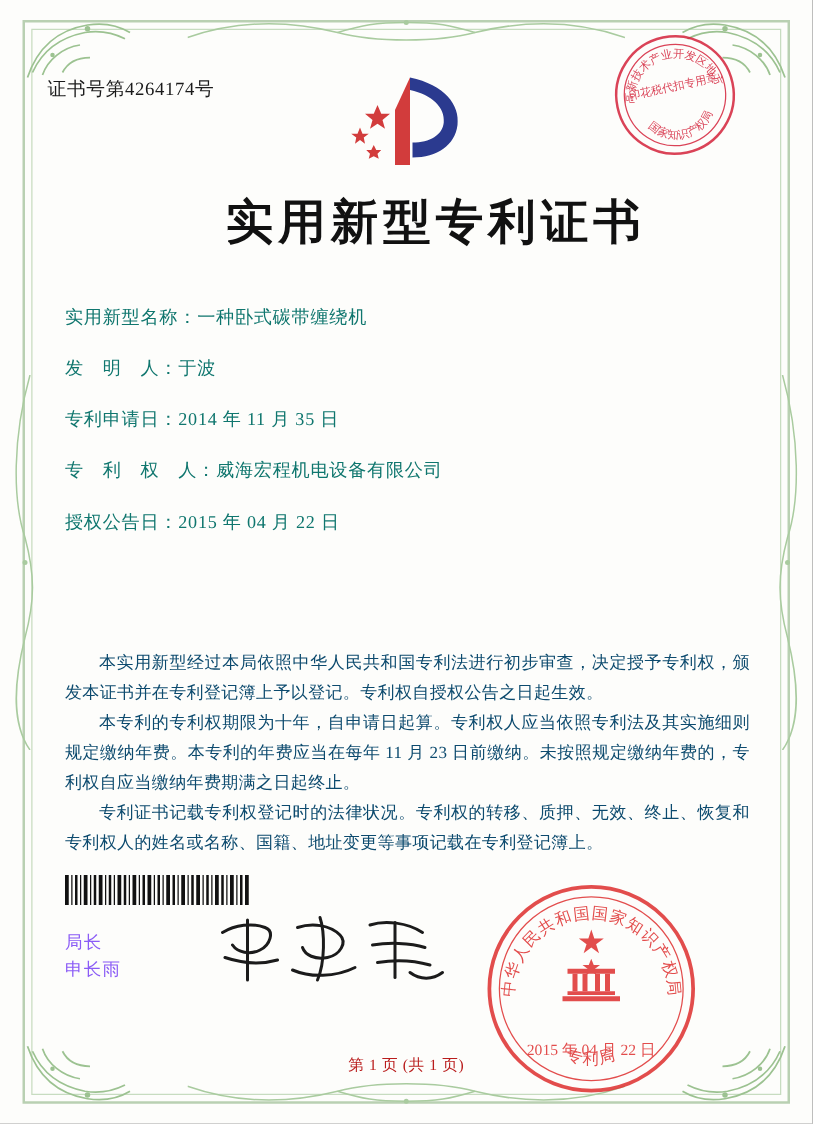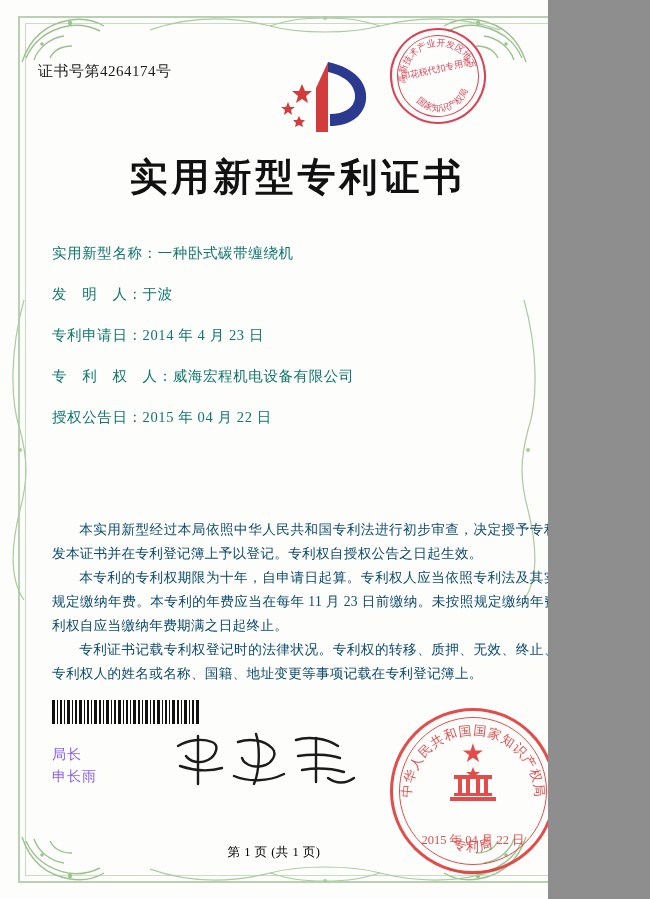--- a/index.html
+++ b/index.html
@@ -5,21 +5,21 @@
   html, body {
     margin: 0;
     padding: 0;
     background: #8e8e8e;
   }
   body {
     font-family: "Liberation Serif", "DejaVu Serif", serif;
   }
   .page {
     position: relative;
-    width: 548px;
+    width: 650px;
     height: 899px;
     background: #fdfdfb;
     overflow: hidden;
   }
 
   
   .border-outer {
     position: absolute;
     left: 18px; top: 16px;
     width: 614px; height: 867px;
@@ -247,21 +247,21 @@
     color: #e03a3a;
   }
 
   
   .footer {
     position: absolute;
     left: 0; right: 0;
     bottom: 38px;
     text-align: center;
     font-size: 12.5px;
-    color: #000000;
+    color: #b91c1c;
     letter-spacing: 0.5px;
   }
 </style>
 </head>
 <body>
 
 <div class="page">
 
   <div class="border-outer"></div>
   <div class="border-inner"></div>
@@ -362,21 +362,21 @@
   <div class="doc-title">实用新型专利证书</div>
 
   <div class="fields">
     <div class="field-row">
       <span class="label">实用新型名称：</span><span class="value">一种卧式碳带缠绕机</span>
     </div>
     <div class="field-row">
       <span class="label">发　明　人：</span><span class="value">于波</span>
     </div>
     <div class="field-row">
-      <span class="label">专利申请日：</span><span class="value">2014 年 4 月 23 日</span>
+      <span class="label">专利申请日：</span><span class="value">2014 年 11 月 35 日</span>
     </div>
     <div class="field-row">
       <span class="label">专　利　权　人：</span><span class="value">威海宏程机电设备有限公司</span>
     </div>
     <div class="field-row">
       <span class="label">授权公告日：</span><span class="value">2015 年 04 月 22 日</span>
     </div>
   </div>
 
   <div class="body-text">

